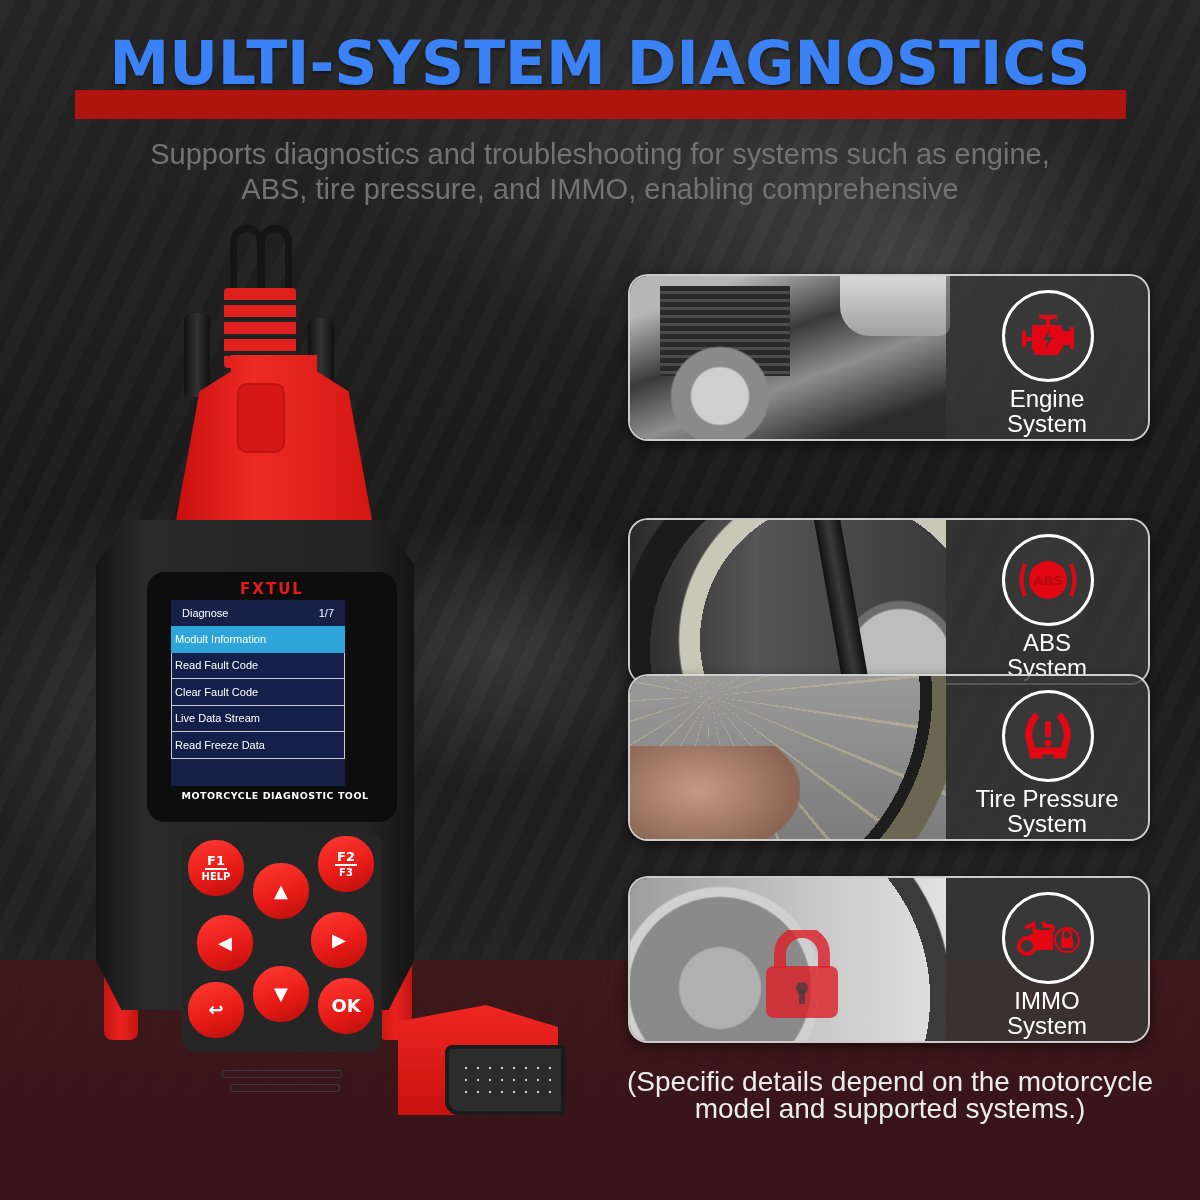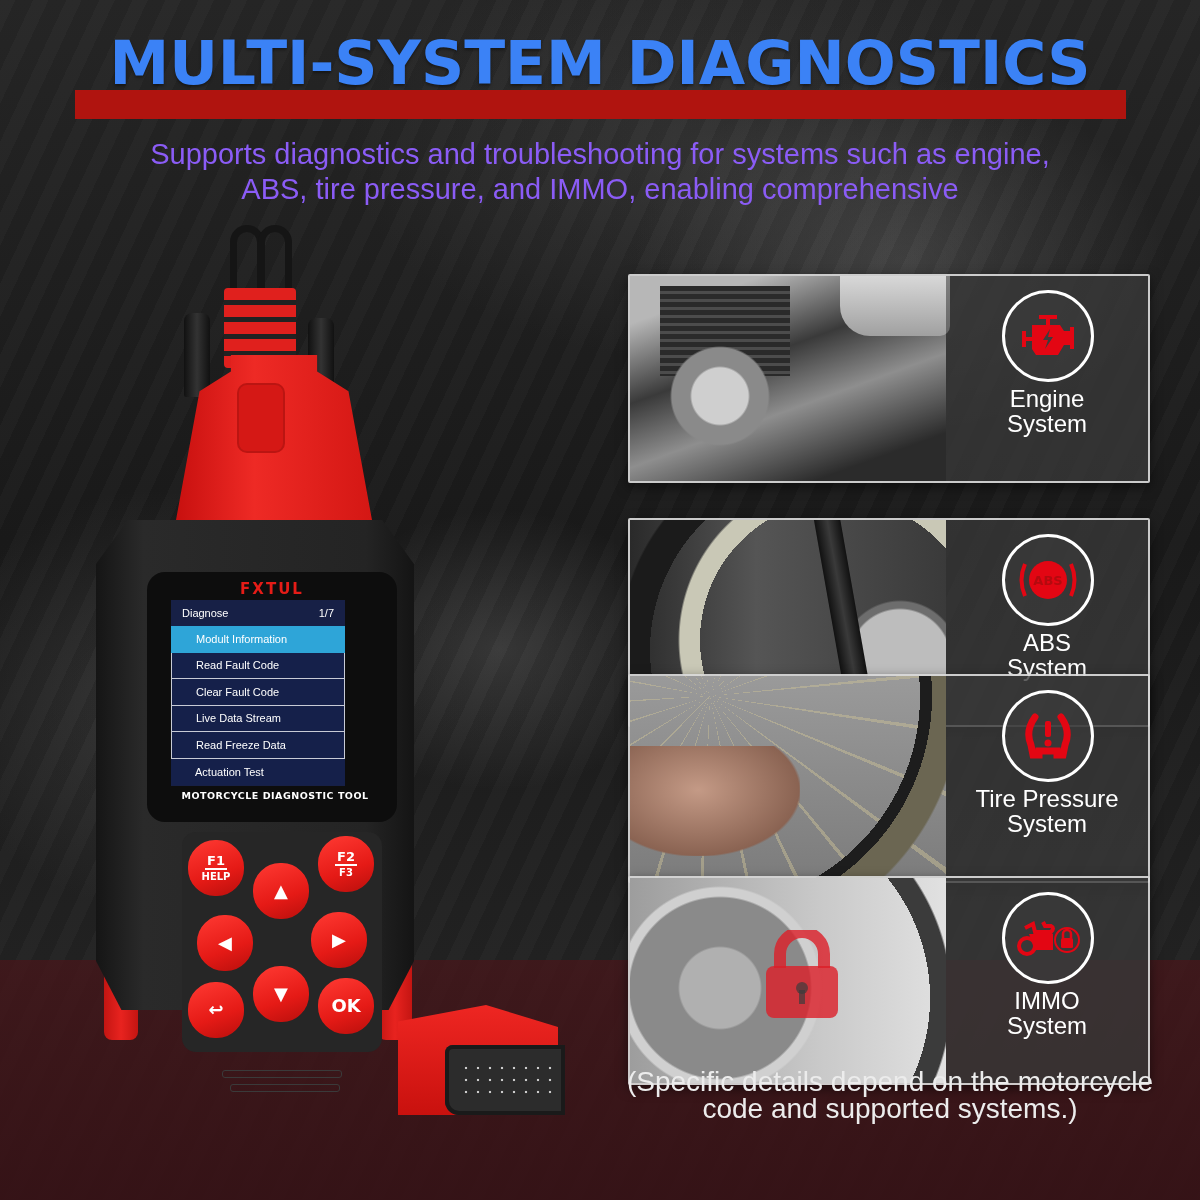--- a/index.html
+++ b/index.html
@@ -39,21 +39,21 @@
       font-family: "DejaVu Sans", sans-serif;
       font-weight: 900; font-size: 60px; letter-spacing: 0px;
       color: #3b82f6;
       text-shadow: 0 2px 3px rgba(0,0,0,0.4);
       transform: scaleX(1.0);
     }
     .subtitle {
       position: absolute; left: 60px; right: 60px; top: 137px;
       text-align: center;
       font-family: "Liberation Sans", sans-serif;
-      font-size: 29px; line-height: 35px; color: #8b5cf6;
+      font-size: 29px; line-height: 35px; color: #737373;
     }
     .subtitle span { display: block; }
 
     
     .device { position: absolute; left: 0; top: 0; }
     .cable { position: absolute; border: 7px solid #151515; border-bottom: none; border-radius: 30px 30px 0 0; }
     .post { position: absolute; width: 26px; background: linear-gradient(90deg,#111,#333,#111); border-radius: 8px 8px 2px 2px; }
     .connector-top {
       position: absolute; left: 176px; top: 355px; width: 196px; height: 165px;
       background: linear-gradient(90deg, #c8100f, #ee2a25 40%, #d41714);
@@ -90,21 +90,21 @@
     }
     .screen {
       position: absolute; left: 171px; top: 600px; width: 174px; height: 186px;
       background: #172046;
     }
     .screen-header {
       height: 26px; display: flex; justify-content: space-between; align-items: center;
       padding: 0 11px; font-family: "Liberation Sans", sans-serif; font-size: 11px; color: #fff;
     }
     .menu-item {
-      height: 26.5px; display: flex; align-items: center; padding-left: 24px;
+      height: 26.5px; display: flex; align-items: center; padding-left: 3px;
       font-family: "Liberation Sans", sans-serif; font-size: 11px; color: #fff;
       border-bottom: 1px solid #c8cbd6; border-left: 1px solid #c8cbd6; border-right: 1px solid #c8cbd6;
       background: #15204a;
     }
     .menu-item.active { background: #2ea5d8; border-color: #2ea5d8; }
     .menu-item.last { border: none; }
     .model-label {
       position: absolute; left: 160px; top: 790px; width: 230px; text-align: center;
       font-family: "DejaVu Sans", sans-serif; font-weight: 900; font-size: 9.5px; color: #fff; letter-spacing: 0.5px;
     }
@@ -134,22 +134,22 @@
       background: #2c2c2c; border-radius: 8px 0 0 14px;
       box-shadow: inset 0 0 0 4px #1a1a1a;
     }
     .obd-pins { position: absolute; left: 460px; top: 1062px; width: 100px; height: 34px;
       background:
         radial-gradient(circle, #ccc 1.2px, transparent 1.6px) 0 0/12px 12px;
     }
 
     
     .card {
-      position: absolute; left: 628px; width: 522px; height: 209px;
-      border: 2px solid rgba(230,230,230,0.85); border-radius: 2px; overflow: hidden;
+      position: absolute; left: 628px; width: 522px; height: 167px;
+      border: 2px solid rgba(230,230,230,0.85); border-radius: 20px; overflow: hidden;
       background: rgba(60,60,60,0.55);
       box-shadow: 0 4px 12px rgba(0,0,0,0.5);
     }
     .card-photo {
       position: absolute; left: 0; top: 0; width: 316px; height: 100%;
     }
     .card-info {
       position: absolute; left: 316px; top: 0; right: 0; bottom: 0;
       background: rgba(55,55,55,0.55);
     }
@@ -248,21 +248,20 @@
   <div class="screen">
     <div class="screen-header">
       <span>Diagnose</span>
       <span>1/7</span>
     </div>
     <div class="menu-item active">Modult Information</div>
     <div class="menu-item">Read Fault Code</div>
     <div class="menu-item">Clear Fault Code</div>
     <div class="menu-item">Live Data Stream</div>
     <div class="menu-item">Read Freeze Data</div>
-    <div class="menu-item last">Actuation Test</div>
   </div>
   <div class="model-label">MOTORCYCLE DIAGNOSTIC TOOL</div>
 
   <div class="keypad"></div>
   <div class="key" style="left:188px;top:840px;">
     <span class="fn-top">F1</span>
     <span class="fn-bot">HELP</span>
   </div>
   <div class="key" style="left:318px;top:836px;">
     <span class="fn-top">F2</span>
@@ -371,14 +370,14 @@
     </div>
     <div class="card-label">
       <span>IMMO</span>
       <span>System</span>
     </div>
   </div>
 </div>
 
 <p class="footnote">
   <span>(Specific details depend on the motorcycle</span>
-  <span>code and supported systems.)</span>
+  <span>model and supported systems.)</span>
 </p>
 
 </body></html>

